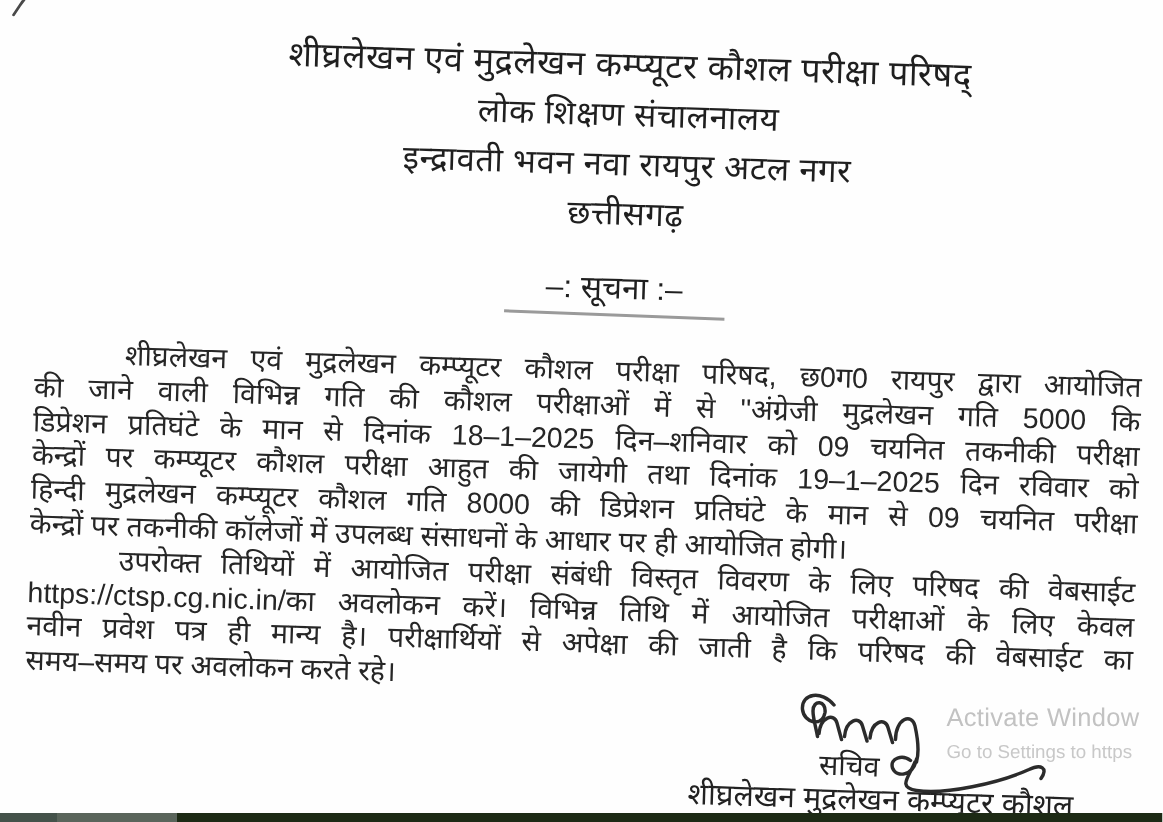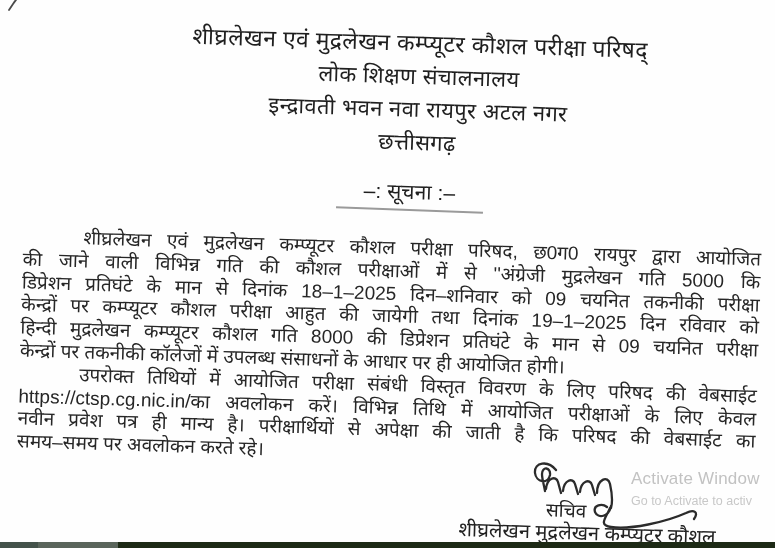--- a/index.html
+++ b/index.html
@@ -126,21 +126,21 @@
              M79,45 C79,31 90,27 92,36 C94,45 95,53 93,60
              M93,58 C91,69 80,71 77,64 C75,57 84,55 89,59
              M92,60 C88,70 80,77 93,79 C112,82 148,74 168,65 C176,61 181,64 176,71" stroke="#2b2b2b" stroke-width="2.3" fill="none" stroke-linecap="round" stroke-linejoin="round"></path>
   </svg>
 
   <div class="signatory-title">सचिव</div>
   <div class="signatory-org">शीघ्रलेखन मुद्रलेखन कम्प्यूटर कौशल</div>
 
   <div class="watermark">
     <div class="wm1">Activate Window</div>
-    <div class="wm2">Go to Activate to activ</div>
+    <div class="wm2">Go to Settings to https</div>
   </div>
 
   <div class="bottom-bar">
     <div class="seg1"></div>
     <div class="seg2"></div>
     <div class="seg3"></div>
   </div>
 
 </div>
 

